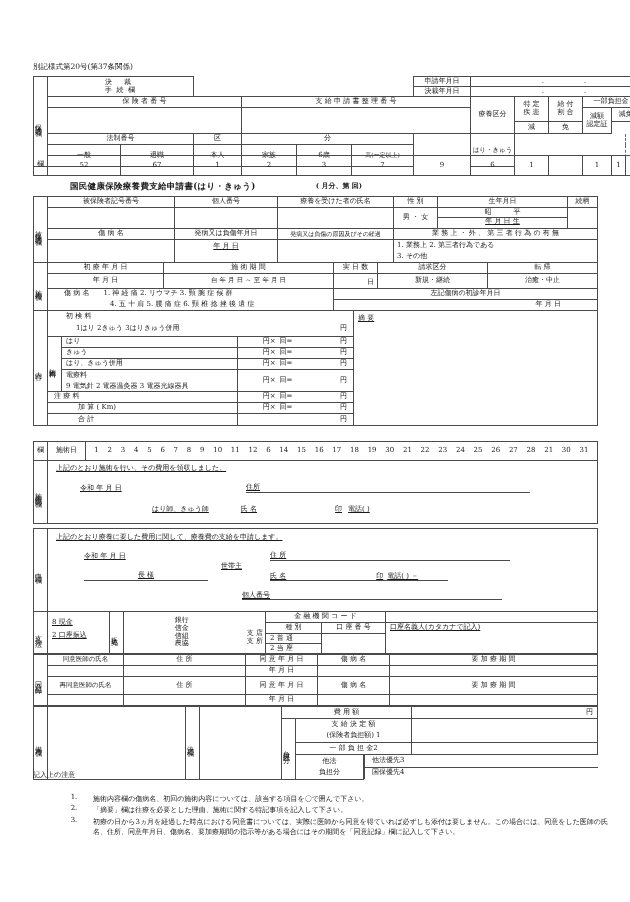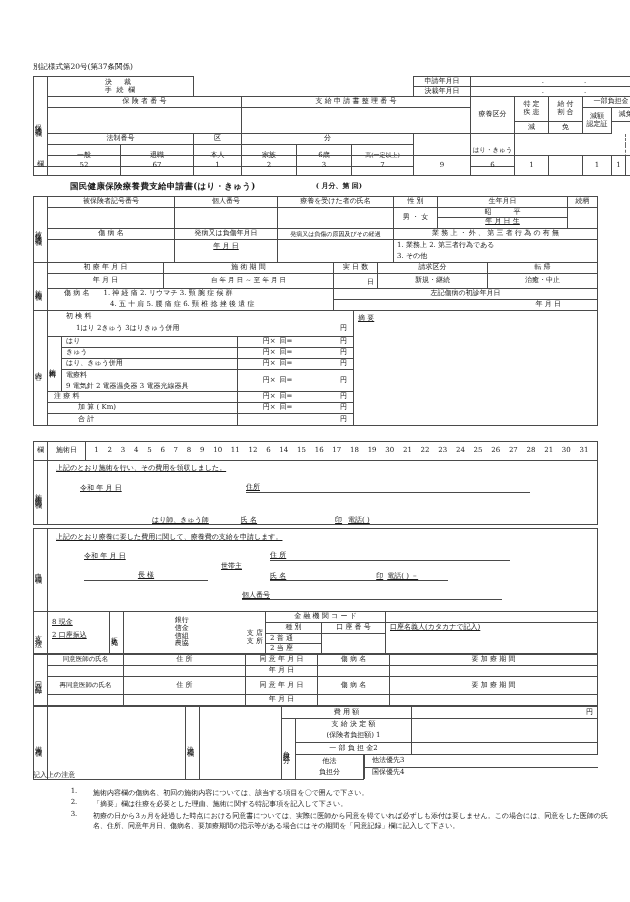--- a/index.html
+++ b/index.html
@@ -29,21 +29,21 @@
   .tiny{font-size:6px;}
   .sm{font-size:6.5px;}
   .dash{border-left:0.6px dashed #6a6a6a!important;}
   .t0{border-top:0!important;}
   .b0{border-bottom:0!important;}
   .top{vertical-align:top;text-decoration:underline;}
   .bot{vertical-align:bottom;}
   .ul{border-bottom:0.6px solid #4a4a4a;display:inline-block;}
   .title{font-size:8.5px;letter-spacing:0.3px;}
   .notes{position:absolute;left:55px;top:772px;width:560px;font-size:7px;}
-  .notes .hd{margin-bottom:8px;}
+  .notes .hd{margin-bottom:14px;}
   .nrow{display:flex;margin-bottom:1.5px;}
   .nnum{width:38px;text-align:center;flex:none;}
   .ntxt{flex:1;line-height:1.45;}
 </style>
 </head>
 <body>
 
 <div class="page">
 
   <div class="formno">別記様式第20号(第37条関係)</div>
@@ -431,21 +431,21 @@
       </td>
       <td class="L top" style="padding:4px 0 0 8px">
         <div>上記のとおり施術を行い、その費用を領収しました。</div>
         <div style="display:flex;margin-top:10px;align-items:flex-end">
           <div style="width:110px;padding-left:24px">令和      年      月      日</div>
           <div style="margin-left:56px;display:flex;align-items:flex-end">
             <span class="ul" style="padding-right:2px">住所</span>
             <span class="ul" style="width:268px;height:9px"></span>
           </div>
         </div>
-        <div style="display:flex;margin-top:24px;align-items:center">
+        <div style="display:flex;margin-top:13px;align-items:center">
           <div style="margin-left:96px">はり師、きゅう師</div>
           <div style="margin-left:32px">氏  名</div>
           <div style="margin-left:78px">印</div>
           <div style="margin-left:6px">電話(          )</div>
         </div>
       </td>
     </tr>
   </tbody>
     </table>
 

